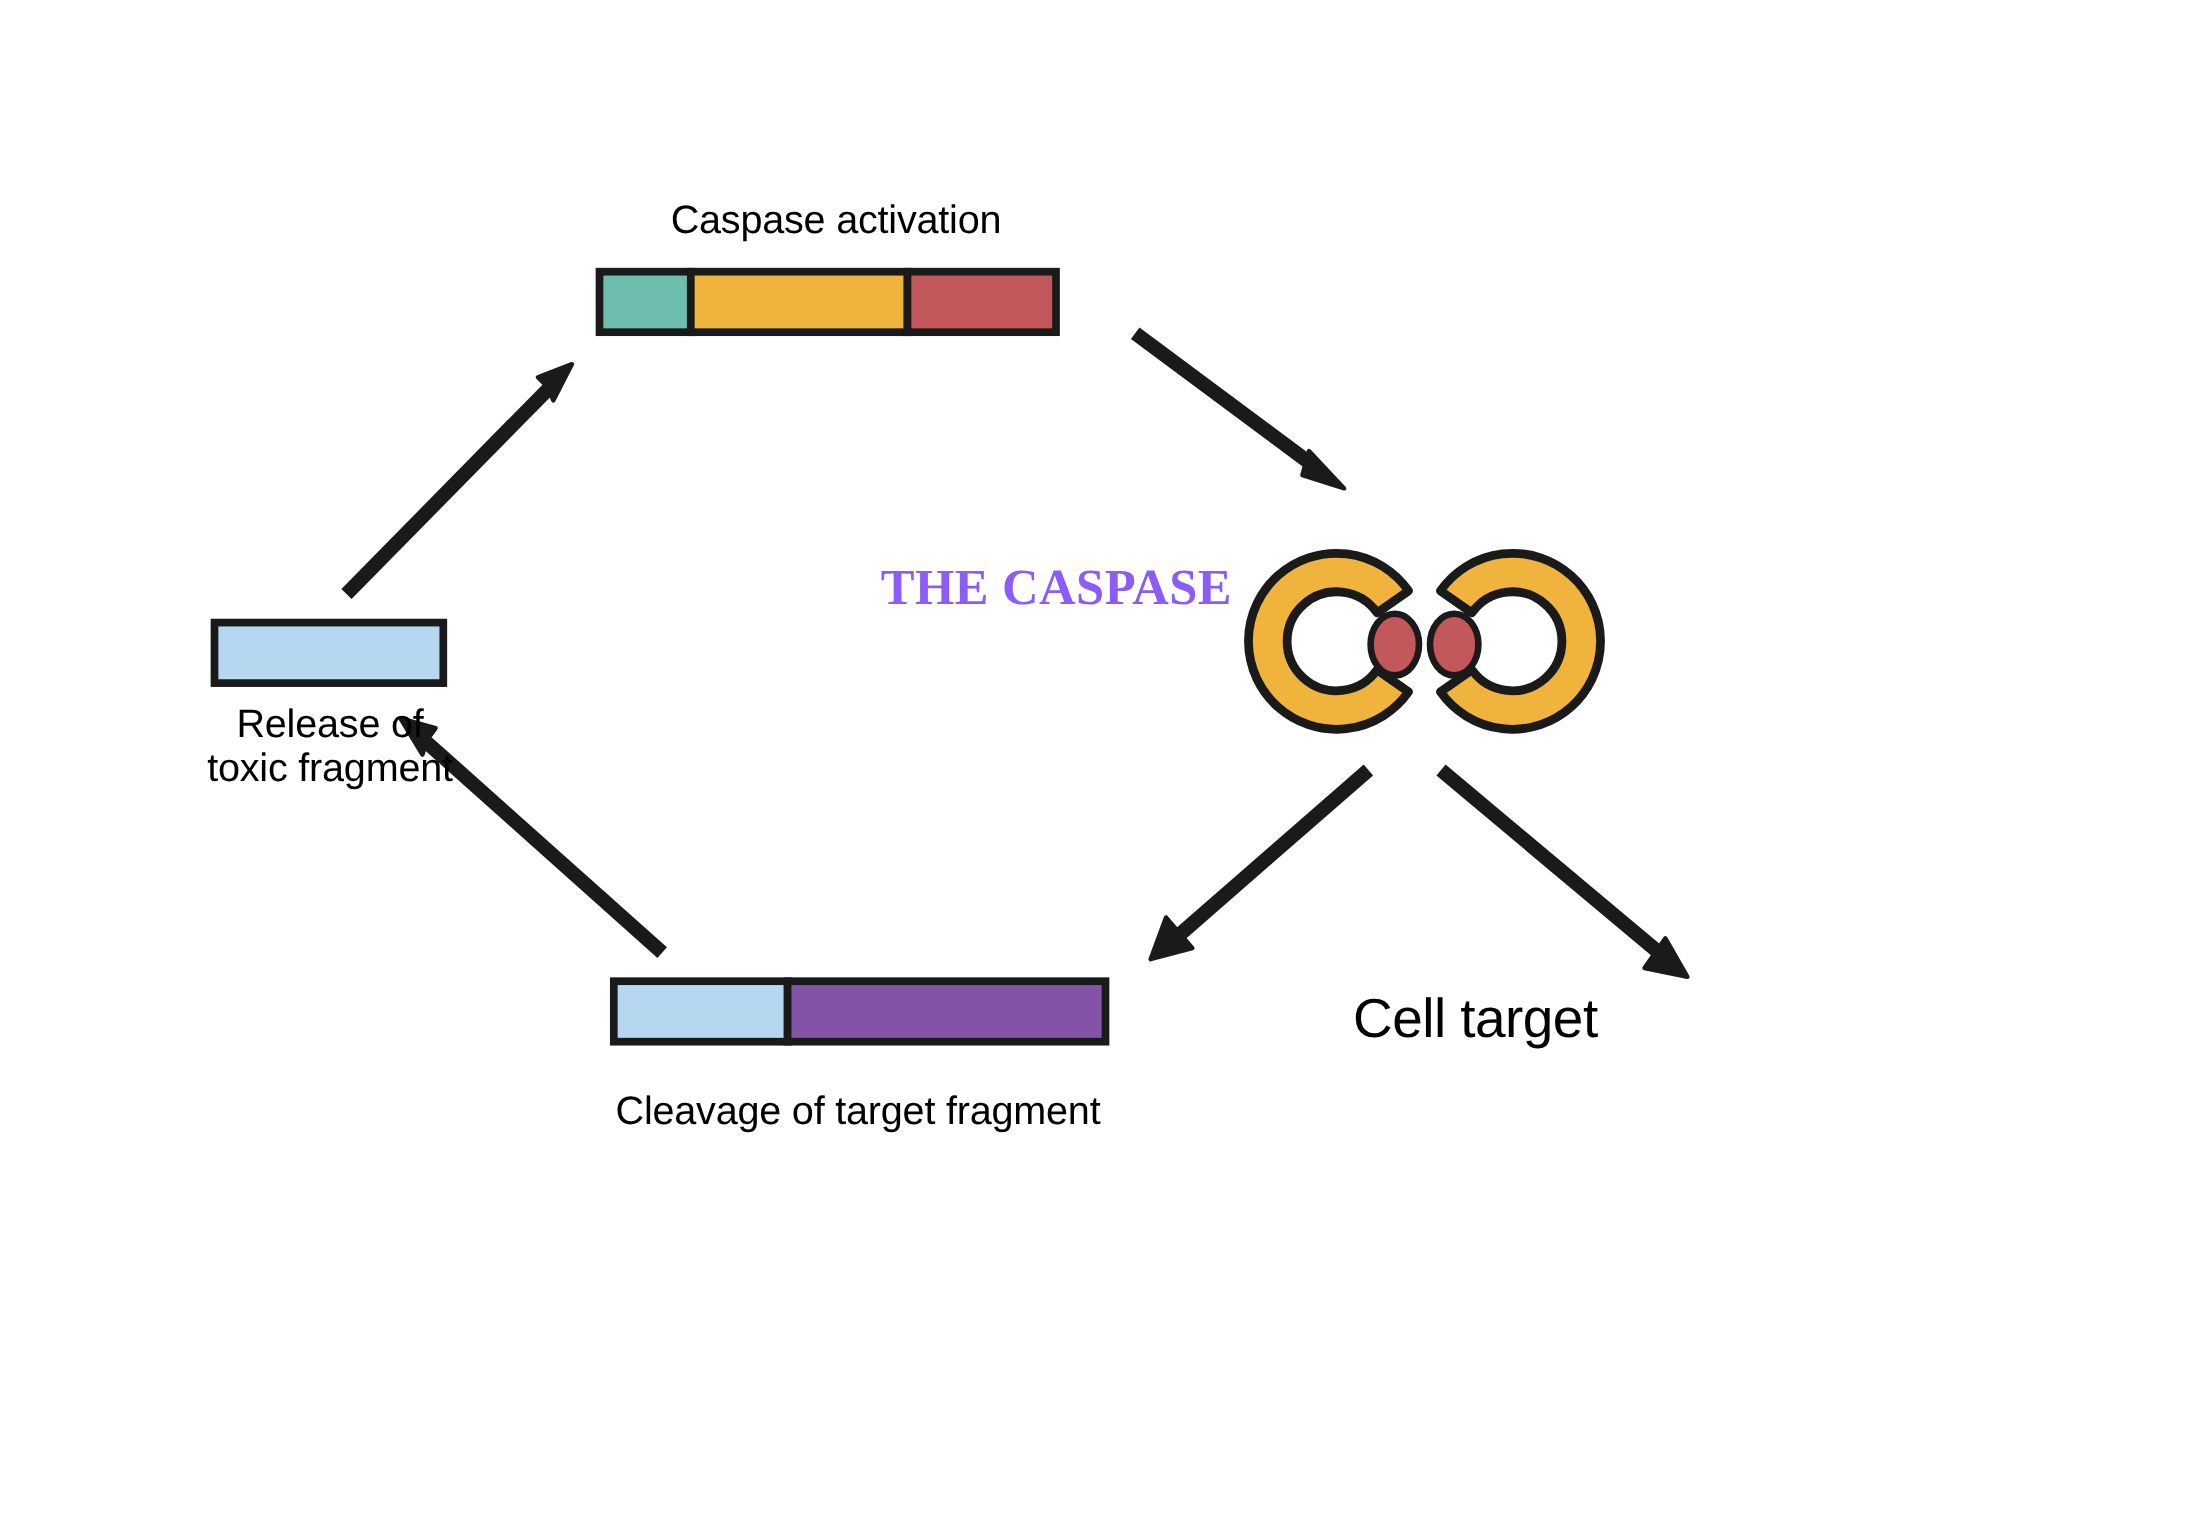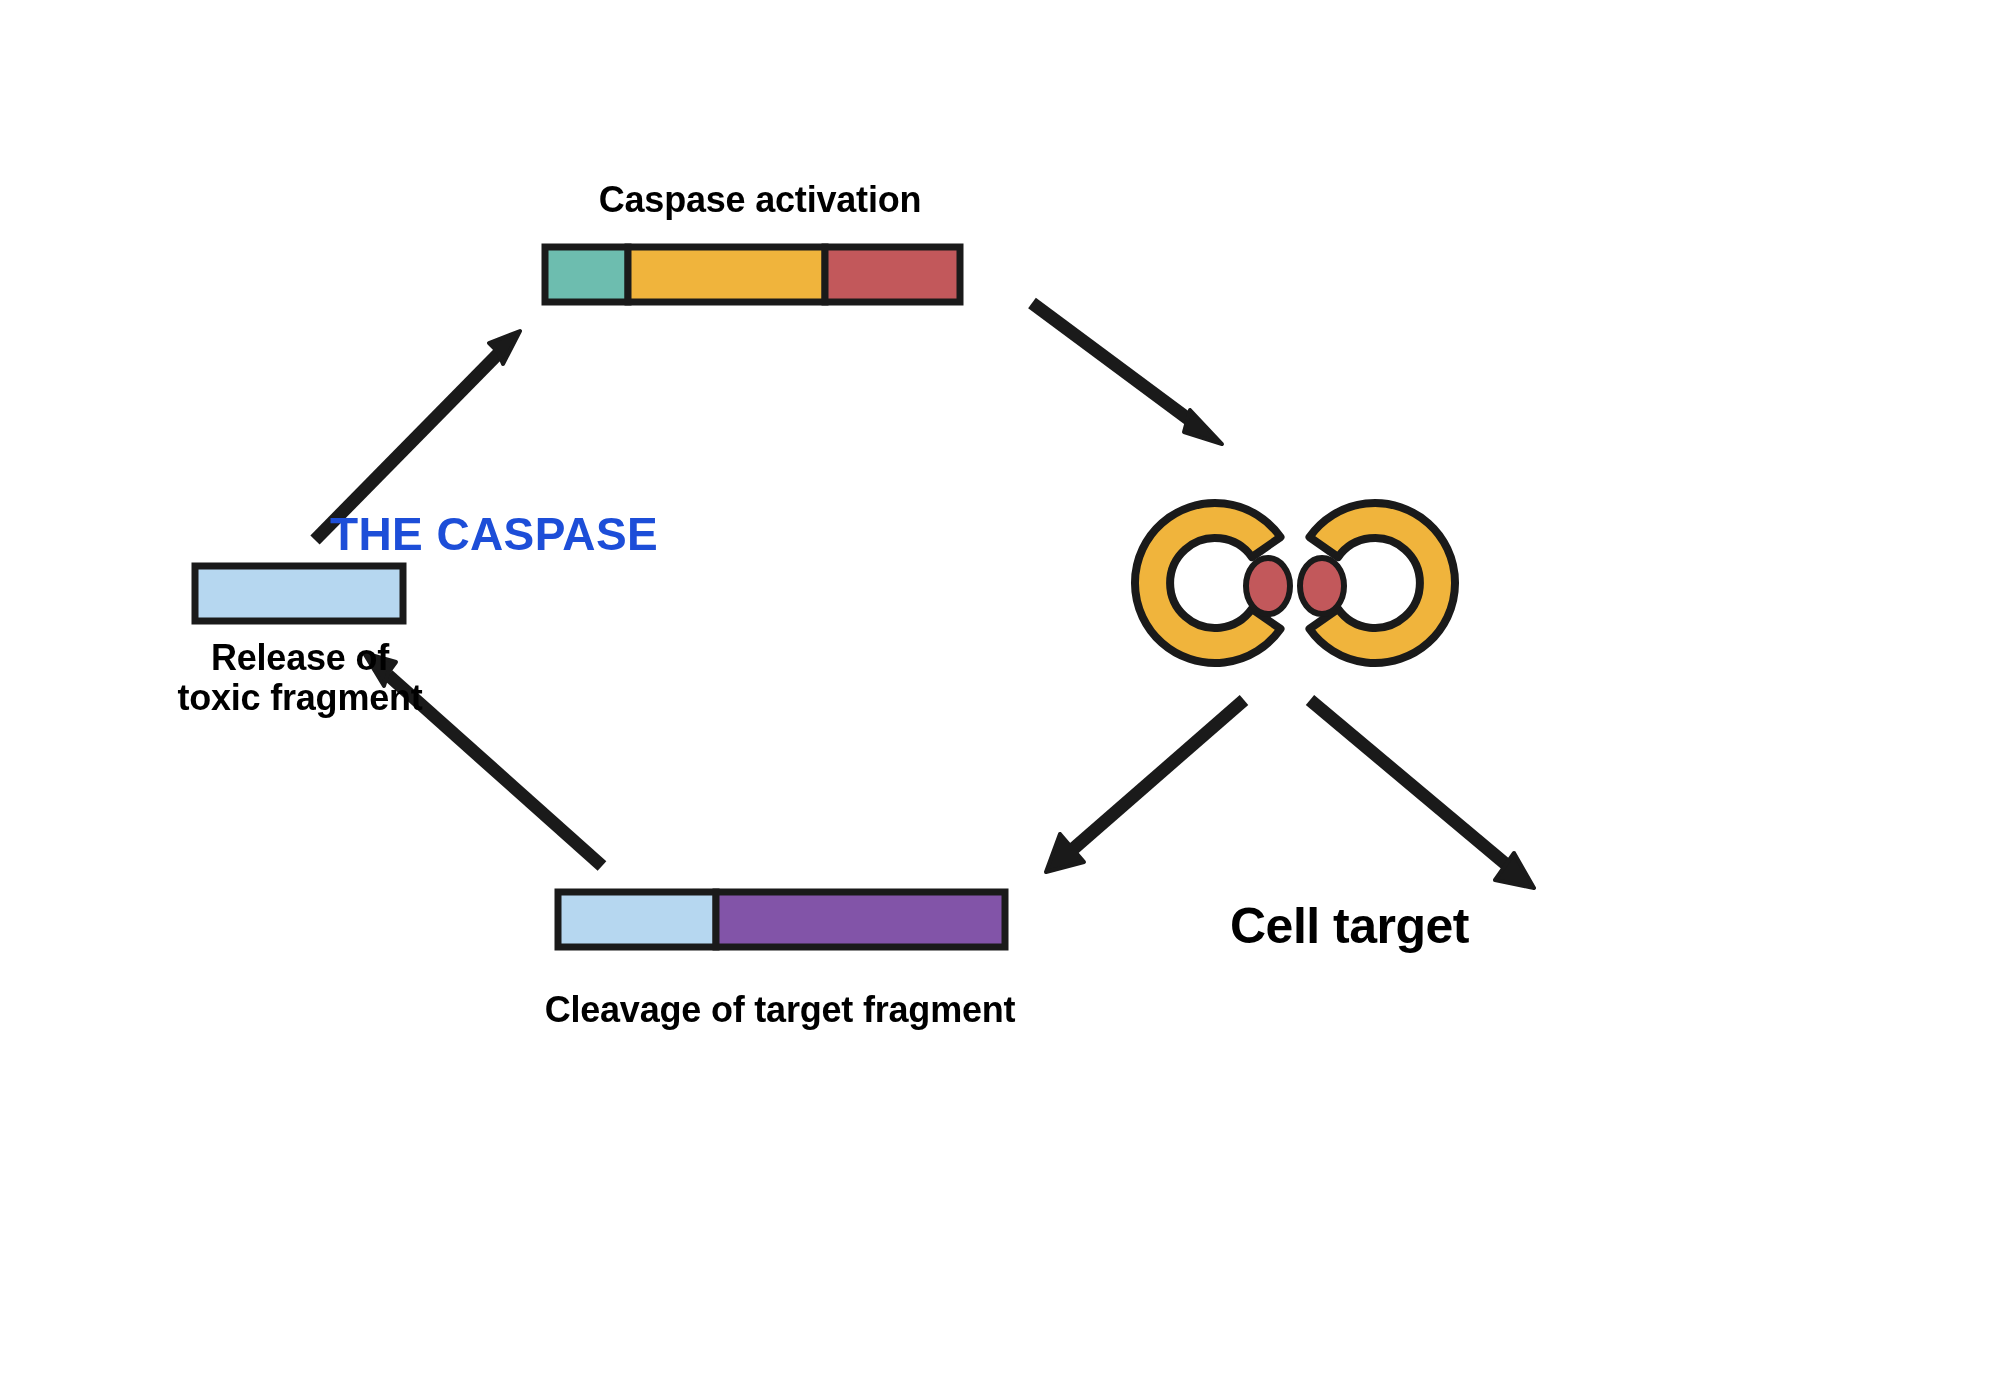--- a/index.html
+++ b/index.html
@@ -21,21 +21,21 @@
   #diagram-svg {
     position: absolute;
     left: 0;
     top: 0;
     width: 2000px;
     height: 1400px;
   }
   .lbl {
     position: absolute;
     font-family: "Liberation Sans", sans-serif;
-    font-weight: bold;
+    font-weight: normal;
     color: #000000;
     white-space: pre;
     line-height: 1.12;
     letter-spacing: -0.2px;
   }
   #label-caspase-activation {
     left: 0; top: 180px; width: 1520px;
     text-align: center;
     font-size: 36px;
   }
@@ -51,26 +51,26 @@
   }
   #label-cell-death {
     left: 1230px; top: 898px; width: 520px;
     text-align: left;
     font-size: 50px;
     letter-spacing: -0.5px;
   }
   #center-title {
     position: absolute;
     left: 330px; top: 505px; width: 790px;
-    text-align: left;
-    font-family: Liberation Sans, sans-serif;
+    text-align: right;
+    font-family: Liberation Serif, serif;
     font-weight: bold;
     font-size: 46px;
     line-height: 1.28;
-    color: #1d4ed8;
+    color: #8b5cf6;
     letter-spacing: 0.4px;
   }
   .title-line { display: block; }
 </style>
 </head>
 <body>
 
 <div id="canvas">
 
   <svg id="diagram-svg" viewBox="0 0 2000 1400">

